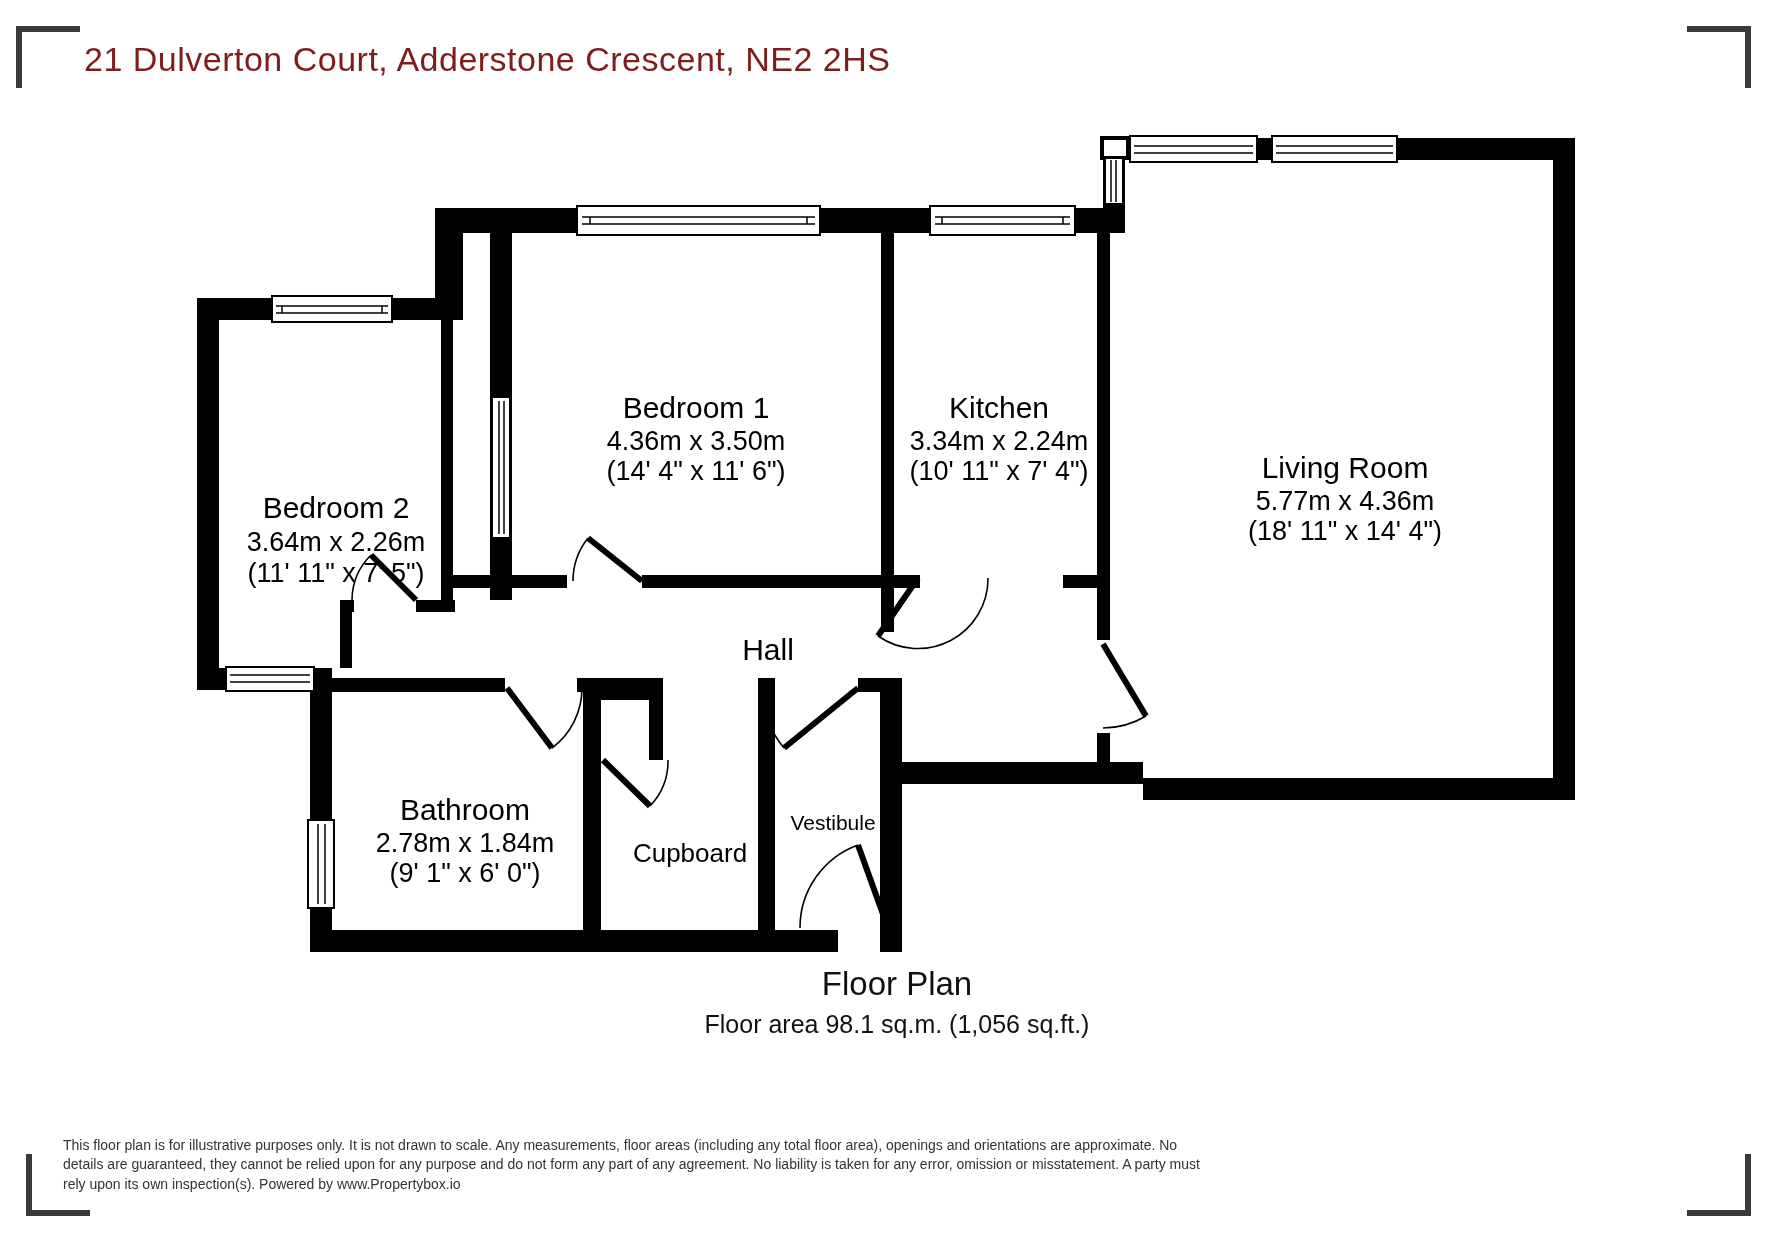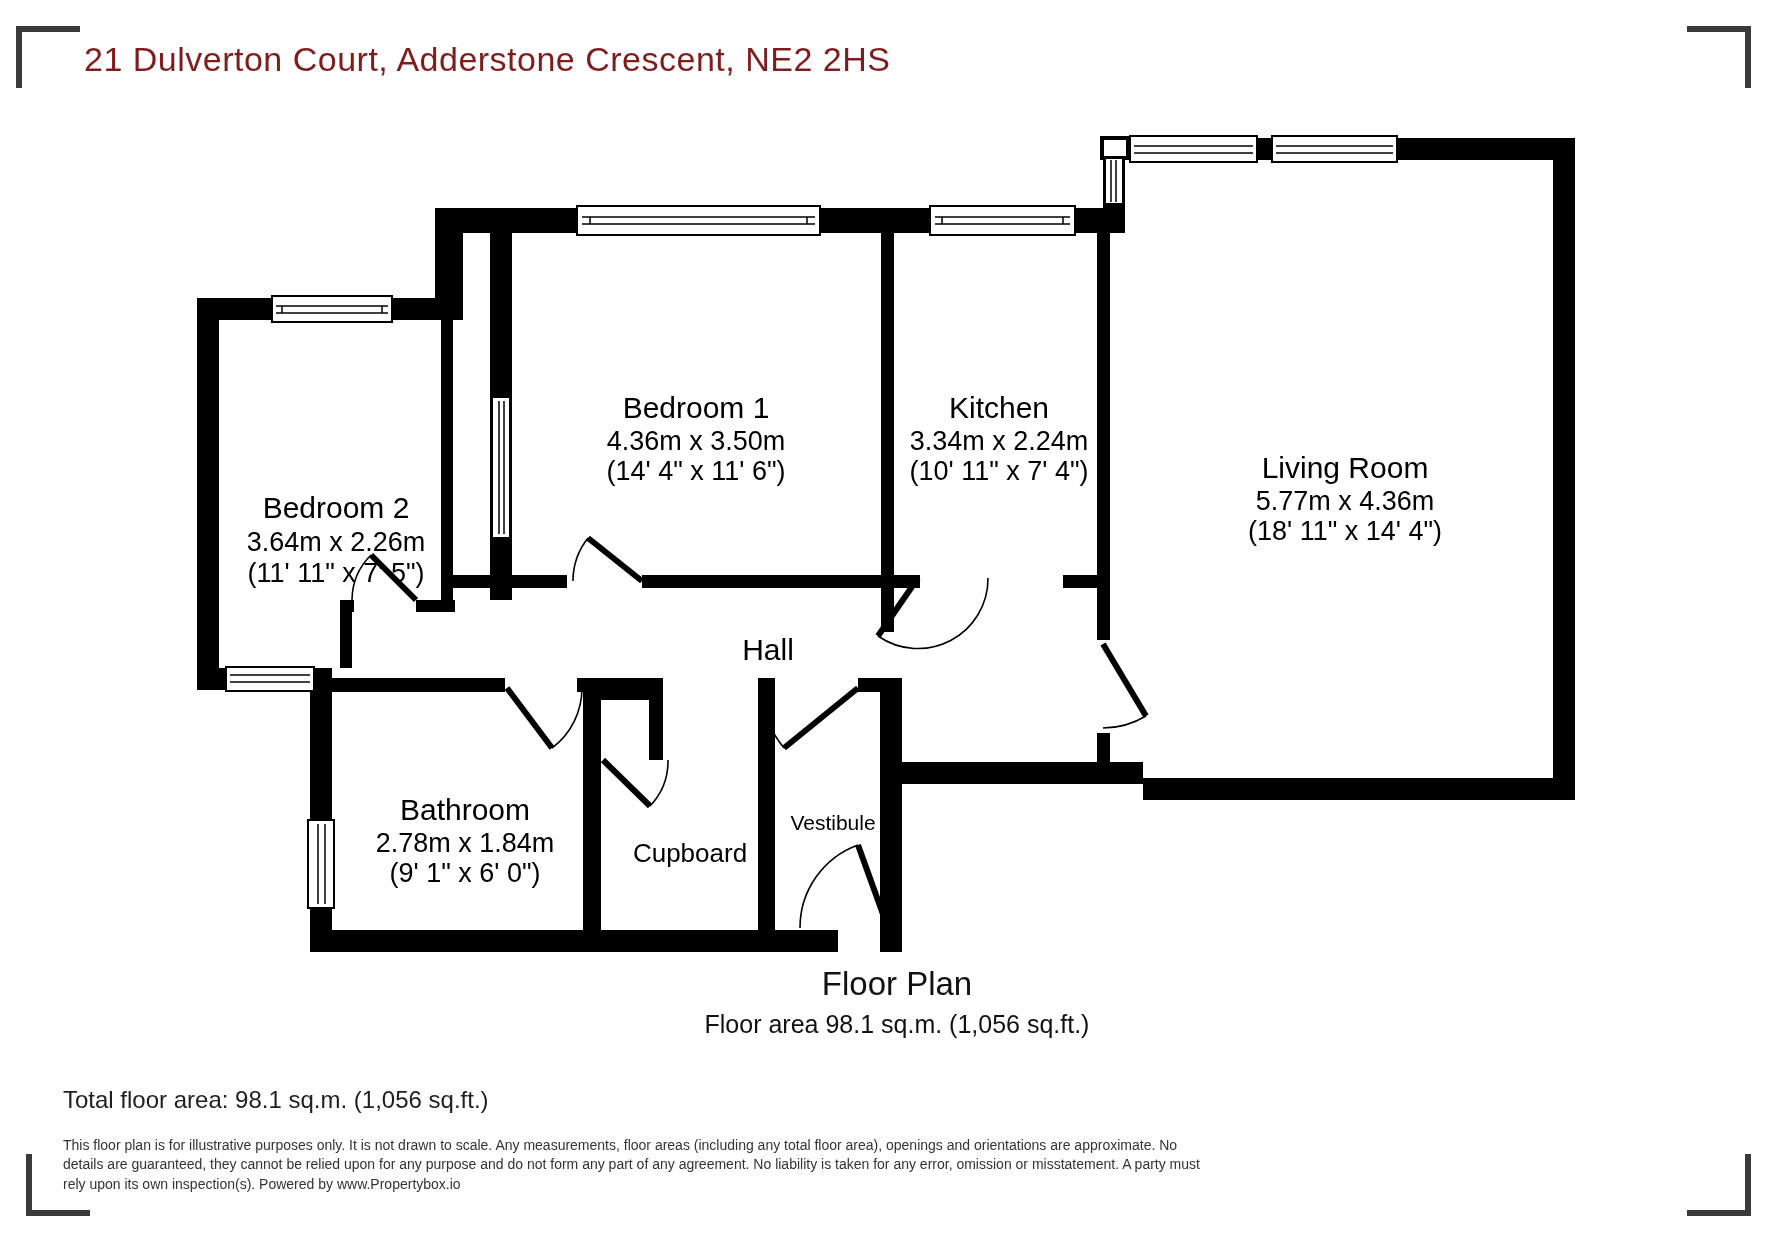--- a/index.html
+++ b/index.html
@@ -235,16 +235,15 @@
       <text class="small-name" x="690" y="862">Cupboard</text>
       <text class="tiny-name" x="833" y="830">Vestibule</text>
     </g>
 
     <g>
       <text class="caption-title" x="897" y="995">Floor Plan</text>
       <text class="caption-area" x="897" y="1033">Floor area 98.1 sq.m. (1,056 sq.ft.)</text>
     </g>
   </svg>
 
-  <div id="total-area">Total floor area: 98.1 sq.m. (1,056 sq.ft.)</div>
   <div id="disclaimer">This floor plan is for illustrative purposes only. It is not drawn to scale. Any measurements, floor areas (including any total floor area), openings and orientations are approximate. No details are guaranteed, they cannot be relied upon for any purpose and do not form any part of any agreement. No liability is taken for any error, omission or misstatement. A party must rely upon its own inspection(s). Powered by www.Propertybox.io</div>
 
 </div>
 
 </body></html>

